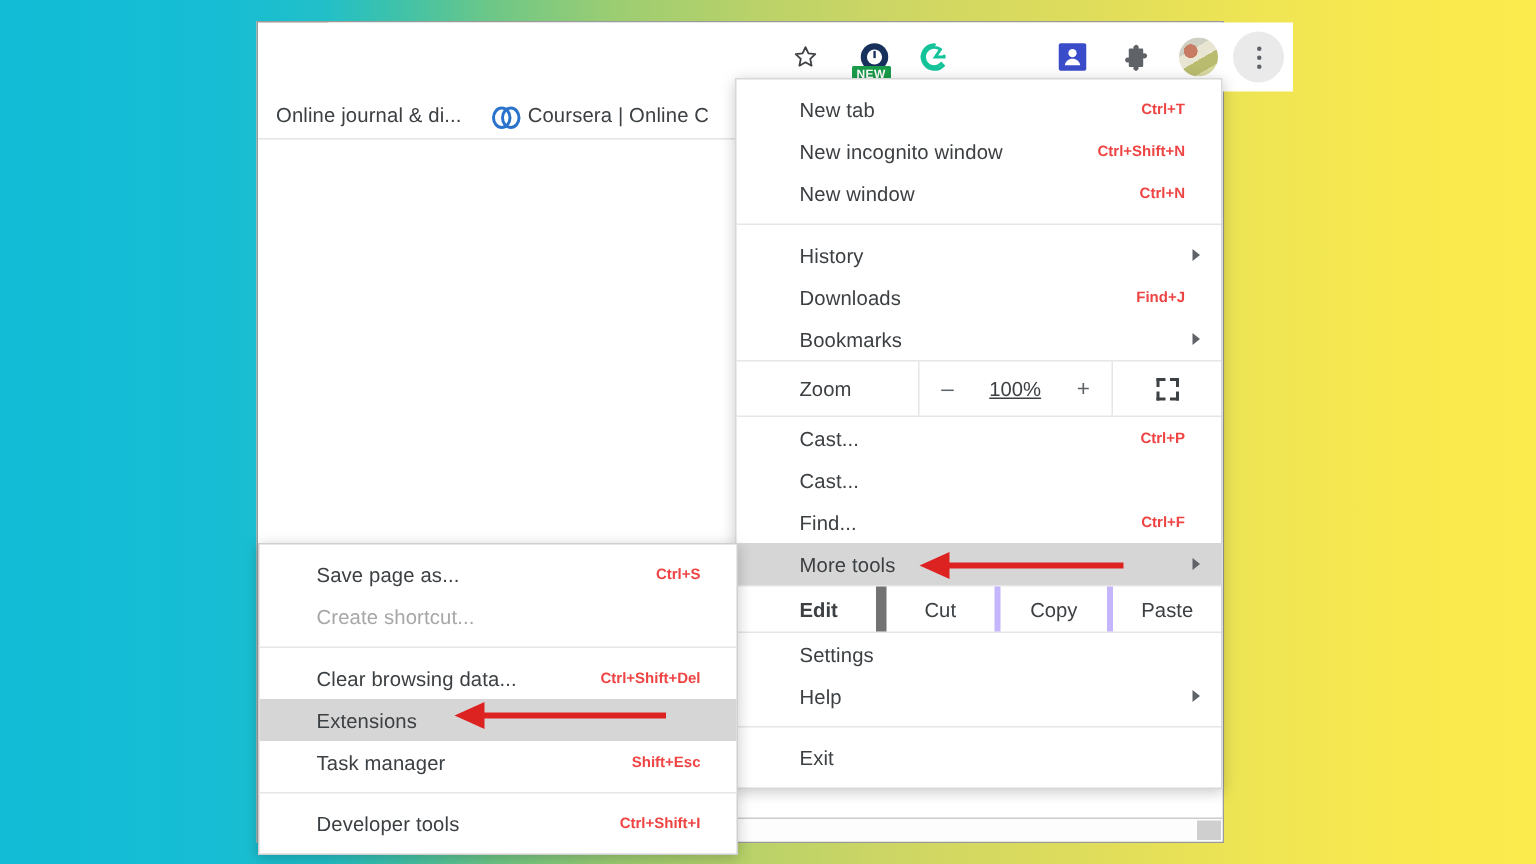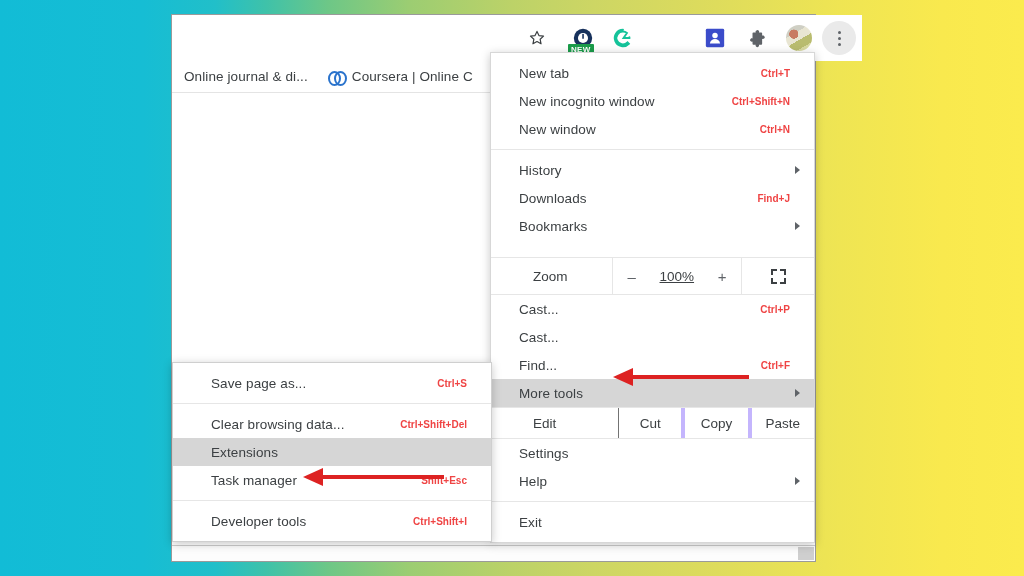--- a/index.html
+++ b/index.html
@@ -116,39 +116,39 @@
     background: #ffffff;
     border: 1px solid #d7d7d7;
     box-shadow: 0 2px 9px rgba(0,0,0,.22);
     padding: 6px 0 6px 0;
     font-size: 13.5px; color: #3c4043;
     z-index: 30;
   }
   .menu-row {
     height: 28px;
     display: flex; align-items: center;
-    padding: 0 14px 0 28px;
+    padding: 0 14px 0 42px;
     position: relative;
     white-space: nowrap;
   }
   .menu-row.highlighted { background: #d6d6d6; }
   .menu-label { flex: 1; letter-spacing: .1px; }
   .menu-shortcut { color: #ef4444; font-size: 10px; padding-right: 10px; font-weight: bold; }
   .submenu-arrow {
     width: 0; height: 0; position: absolute; right: 14px;
     border-left: 5px solid #5f6368;
     border-top: 4px solid transparent;
     border-bottom: 4px solid transparent;
   }
   .menu-sep { height: 1px; background: #e6e6e6; margin: 6px 0; }
 
   
   #zoom-row {
     display: flex; align-items: stretch; height: 38px;
-    border-top: 1px solid #e6e6e6; border-bottom: 1px solid #e6e6e6; margin-top: 17px;
+    border-top: 1px solid #e6e6e6; border-bottom: 1px solid #e6e6e6;
   }
   #zoom-label-cell {
     display: flex; align-items: center;
     padding-left: 42px; width: 122px;
     border-right: 1px solid #e6e6e6;
   }
   #zoom-controls-cell {
     flex: 1; display: flex; align-items: center; justify-content: center;
     gap: 22px; border-right: 1px solid #e6e6e6;
   }
@@ -165,22 +165,23 @@
   #fullscreen-icon i:nth-child(2){ right:0; top:0; border-left:none; border-bottom:none; }
   #fullscreen-icon i:nth-child(3){ left:0; bottom:0; border-right:none; border-top:none; }
   #fullscreen-icon i:nth-child(4){ right:0; bottom:0; border-left:none; border-top:none; }
 
   
   #edit-row {
     display: flex; align-items: stretch; height: 32px;
     border-top: 1px solid #e6e6e6; border-bottom: 1px solid #e6e6e6;
   }
   #edit-label-cell {
-    width: 128px; display: flex; align-items: center; padding-left: 42px;
-    border-right: 1px solid #737373;
+    width: 100px; display: flex; align-items: center; padding-left: 42px;
+    border-right: 7px solid #737373;
+    font-weight: bold;
   }
   .edit-action-cell {
     flex: 1; display: flex; align-items: center; justify-content: center;
     border-right: 4px solid #c4b5fd;
   }
   .edit-action-cell:last-child { border-right: none; }
 
   
   #more-tools-submenu {
     position: absolute;
@@ -378,20 +379,23 @@
     <span class="menu-label">Exit</span>
   </div>
 </div>
 
 <div id="more-tools-submenu">
 
   <div class="menu-row">
     <span class="menu-label">Save page as...</span>
     <span class="menu-shortcut">Ctrl+S</span>
   </div>
+  <div class="menu-row disabled">
+    <span class="menu-label">Create shortcut...</span>
+  </div>
 
   <div class="menu-sep"></div>
 
   <div class="menu-row">
     <span class="menu-label">Clear browsing data...</span>
     <span class="menu-shortcut">Ctrl+Shift+Del</span>
   </div>
   <div class="menu-row highlighted">
     <span class="menu-label">Extensions</span>
   </div>

